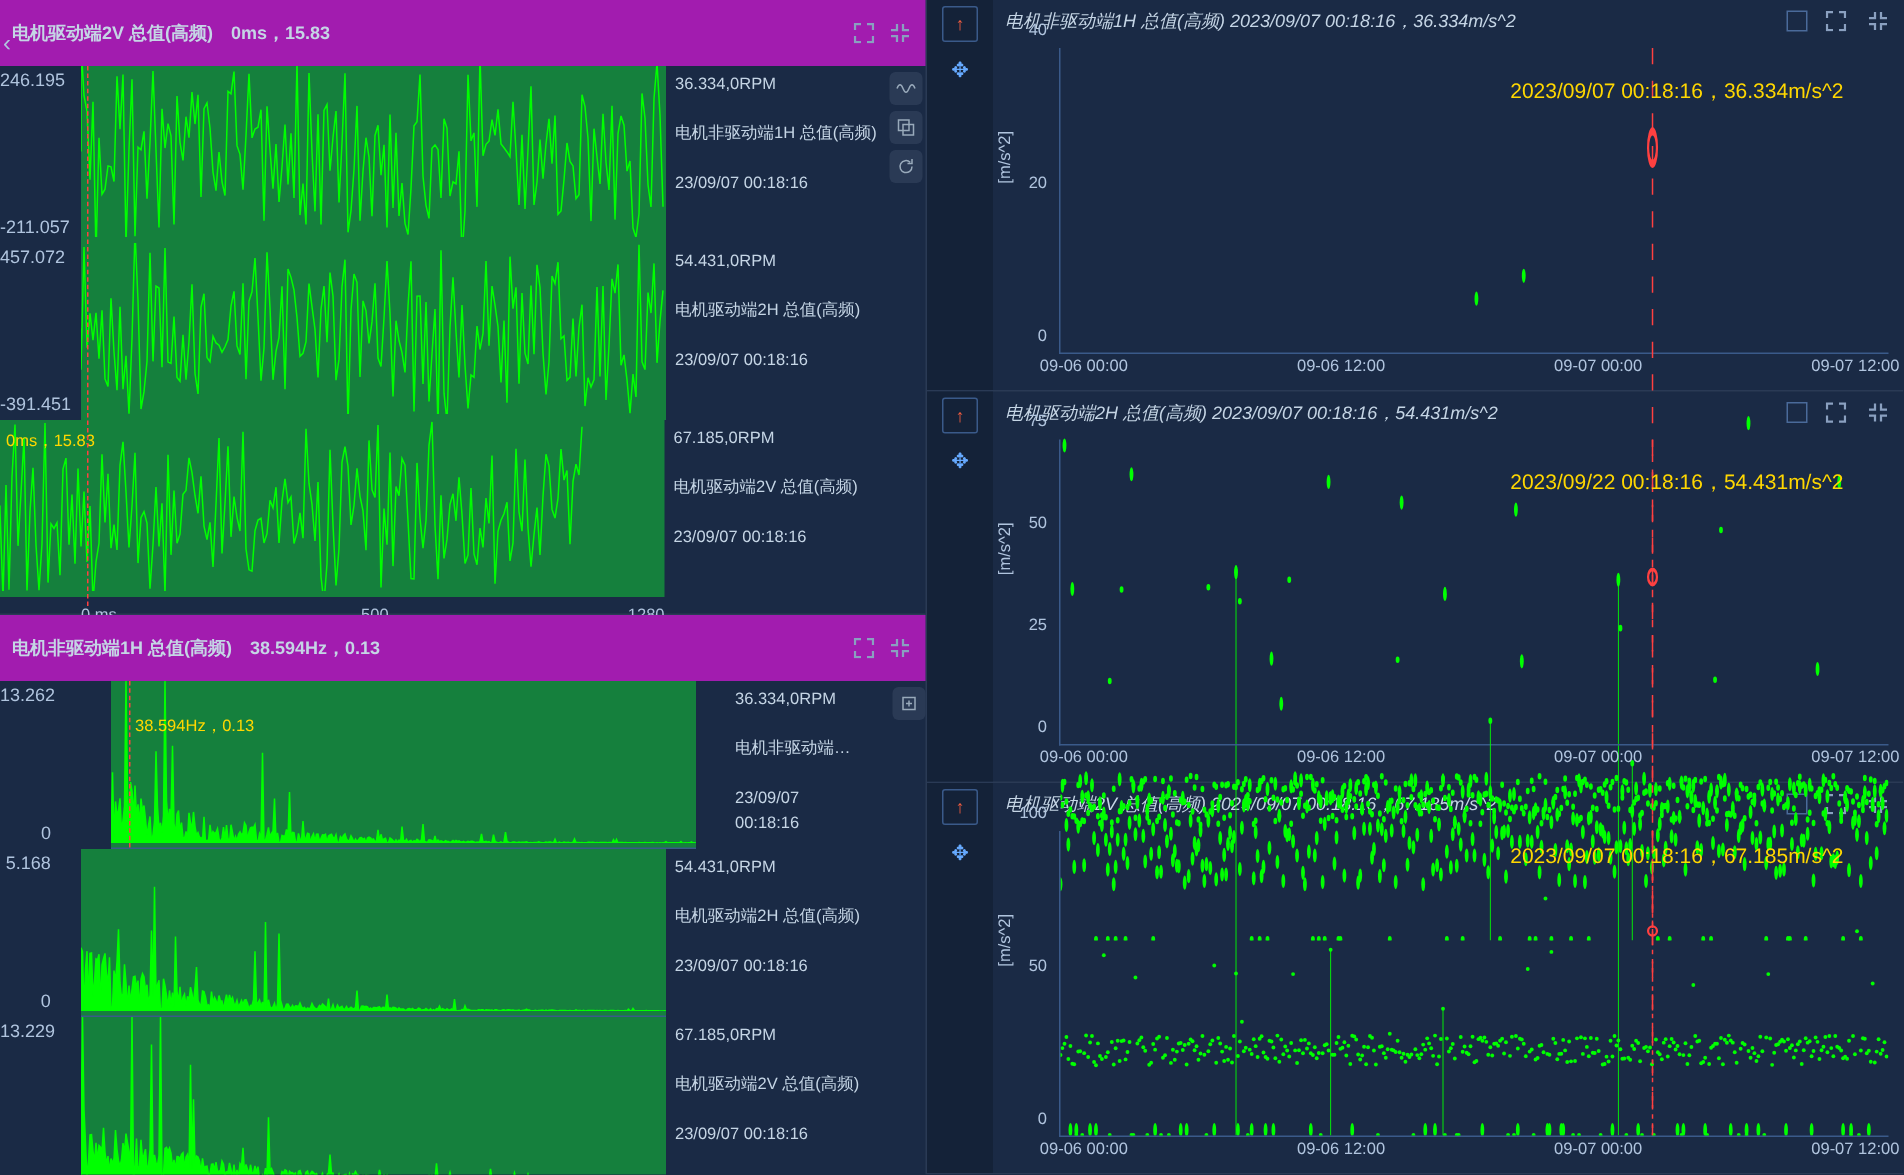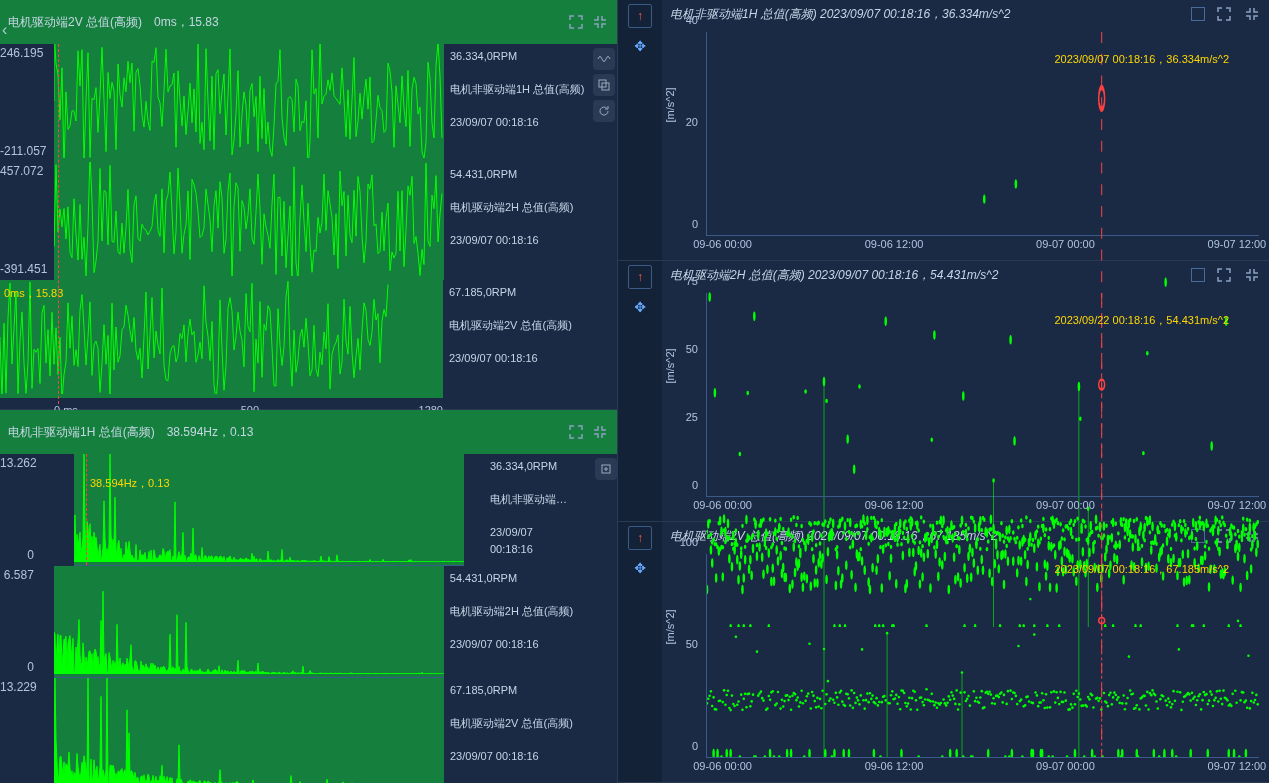--- a/index.html
+++ b/index.html
@@ -11,21 +11,21 @@
     width: 1269px;
     height: 783px;
     overflow: hidden;
     display: flex;
   }
   .left-col { width: 618px; display:flex; flex-direction:column; border-right:1px solid #2a3a55;}
   .right-col { flex:1; display:flex; flex-direction:column;}
   .panel { border-bottom:1px solid #2a3a55; position:relative; }
   .panel-header {
     display:flex; align-items:center; padding:22px 8px; gap:8px;
-    background:#15803d; height:28px;
+    background:#a21caf; height:28px;font-weight:bold;
   }
   .panel-header .title { flex:1; white-space:nowrap; overflow:hidden; }
   .panel-header .hdr-icons { display:flex; gap:6px; }
   .icon-btn {
     width:18px; height:18px; display:flex; align-items:center; justify-content:center;
     cursor:pointer; color:#8aa0c0;
   }
   .chart-body { position:relative; }
   
   .ltp-row { display:flex; }
@@ -48,21 +48,21 @@
   .rp-header { display:flex; align-items:center; padding:4px 8px; height:28px; gap:10px;}
   .rp-header .title { flex:1;font-style:italic; }
   .checkbox { width:14px; height:14px; border:1px solid #4a6a9a; display:inline-block; cursor:pointer;}
   .rp-chart { flex:1; position:relative; margin:4px 10px 4px 4px; }
   .rp-yaxis { position:absolute; left:0; top:0; bottom:20px; width:36px; }
   .rp-yaxis .ylabel { position:absolute; right:4px; font-size:11px; color:#b0c4de; transform:translateY(-50%); }
   .rp-yunit { position:absolute; left:4px; top:50%; transform:rotate(-90deg) translateX(50%); transform-origin:left center; font-size:11px; color:#b0c4de; white-space:nowrap;}
   .rp-plot { position:absolute; left:40px; right:0; top:0; bottom:20px; border-left:1px solid #3a5a8a; border-bottom:1px solid #3a5a8a;}
   .rp-xaxis { position:absolute; left:40px; right:0; bottom:0; height:18px; }
   .rp-xaxis .xt { position:absolute; font-size:11px; color:#b0c4de; transform:translateX(-50%); white-space:nowrap;}
-  .annotation { position:absolute; color:#ffd700; font-size:11px; white-space:nowrap; }
+  .annotation { position:absolute; color:#ffd700; font-size:14px; white-space:nowrap; }
   svg { display:block; }
   .back-arrow { position:absolute; left:2px; bottom:370px; color:#b0c4de; font-size:16px; cursor:pointer; z-index:5;}
 </style>
 </head>
 <body>
 
 <div class="left-col">
 
   <div class="panel" style="height:410px;">
     <div class="panel-header">
@@ -184,21 +184,21 @@
               <div class="tool-btn">
                 <svg width="12" height="12" viewBox="0 0 12 12" stroke="#9ab" fill="none">
                   <rect x="2" y="2" width="8" height="8"></rect>
                   <path d="M4 6h4M6 4v4"></path>
                 </svg>
               </div>
             </div>
           </div>
           <div class="ltp-row" style="height: 112px;">
             <div class="axis-y">
-              <div style="margin-top:2px">6.587</div>
+              <div style="margin-top:2px">5.168</div>
               <div style="margin-top:78px">0</div>
             </div>
             <div class="plot" style="border-bottom:1px solid #3a5a8a;">
               <svg width="390" height="108">
                 <path d="M0 108 L0 65.8 L1 68.4 L2 107.1 L3 79.8 L4 68.1 L5 101.0 L6 69.6 L7 69.3 L8 98.9 L9 87.9 L10 73.2 L11 73.9 L12 70.2 L13 104.4 L14 77.3 L15 73.1 L16 69.6 L17 83.5 L18 88.7 L19 72.2 L20 107.4 L21 104.9 L22 81.1 L23 88.5 L24 75.1 L25 53.5 L26 89.3 L27 99.1 L28 96.5 L29 76.8 L30 89.4 L31 105.4 L32 91.1 L33 102.2 L34 93.5 L35 85.2 L36 84.8 L37 92.6 L38 87.7 L39 107.4 L40 86.8 L41 83.1 L42 85.2 L43 94.0 L44 90.5 L45 103.1 L46 97.5 L47 54.4 L48 99.0 L49 25.2 L50 96.2 L51 90.4 L52 87.5 L53 108.0 L54 106.0 L55 86.5 L56 91.1 L57 97.5 L58 104.9 L59 94.3 L60 104.0 L61 95.7 L62 106.0 L63 58.3 L64 94.9 L65 101.7 L66 91.9 L67 104.8 L68 98.8 L69 96.7 L70 104.7 L71 98.2 L72 101.1 L73 92.1 L74 96.4 L75 103.2 L76 92.4 L77 78.7 L78 100.8 L79 103.4 L80 104.5 L81 94.7 L82 95.1 L83 98.6 L84 104.4 L85 103.9 L86 106.3 L87 95.0 L88 102.6 L89 98.9 L90 101.0 L91 103.9 L92 97.7 L93 101.4 L94 101.3 L95 107.0 L96 101.4 L97 97.1 L98 102.9 L99 97.3 L100 101.0 L101 99.0 L102 103.2 L103 103.9 L104 100.9 L105 105.3 L106 103.3 L107 100.9 L108 103.6 L109 100.7 L110 100.4 L111 102.8 L112 106.8 L113 104.3 L114 104.5 L115 100.5 L116 68.2 L117 102.7 L118 102.4 L119 100.7 L120 105.0 L121 102.0 L122 107.6 L123 48.7 L124 107.6 L125 100.5 L126 104.9 L127 106.4 L128 105.2 L129 102.9 L130 107.8 L131 103.2 L132 56.4 L133 100.8 L134 104.2 L135 107.9 L136 106.1 L137 103.5 L138 103.4 L139 105.1 L140 106.2 L141 104.3 L142 106.1 L143 104.5 L144 104.7 L145 105.1 L146 102.7 L147 105.2 L148 106.4 L149 105.6 L150 107.3 L151 105.9 L152 106.4 L153 105.9 L154 103.0 L155 105.0 L156 106.1 L157 106.7 L158 106.0 L159 104.3 L160 105.2 L161 103.3 L162 104.2 L163 105.1 L164 106.4 L165 99.7 L166 107.8 L167 106.6 L168 103.8 L169 107.3 L170 106.6 L171 104.0 L172 106.0 L173 105.5 L174 104.9 L175 107.0 L176 106.6 L177 105.0 L178 106.9 L179 106.2 L180 105.5 L181 106.3 L182 106.6 L183 105.6 L184 94.3 L185 107.6 L186 107.5 L187 104.8 L188 104.7 L189 105.1 L190 104.8 L191 105.3 L192 106.8 L193 106.0 L194 106.9 L195 105.7 L196 105.7 L197 106.0 L198 105.5 L199 105.3 L200 106.8 L201 105.7 L202 105.5 L203 107.1 L204 97.0 L205 107.1 L206 105.8 L207 106.5 L208 105.6 L209 105.7 L210 106.1 L211 107.2 L212 105.9 L213 106.9 L214 106.7 L215 106.7 L216 107.6 L217 107.4 L218 106.5 L219 106.4 L220 107.0 L221 106.3 L222 107.2 L223 107.2 L224 107.1 L225 106.1 L226 106.5 L227 107.6 L228 107.2 L229 107.2 L230 106.3 L231 107.0 L232 107.8 L233 106.5 L234 107.8 L235 107.1 L236 107.8 L237 106.4 L238 106.7 L239 104.7 L240 107.4 L241 106.5 L242 107.0 L243 107.5 L244 106.5 L245 107.3 L246 107.4 L247 106.6 L248 107.3 L249 100.1 L250 108.0 L251 107.9 L252 107.6 L253 107.8 L254 106.9 L255 107.6 L256 104.5 L257 107.1 L258 106.9 L259 107.3 L260 107.7 L261 107.7 L262 107.7 L263 107.7 L264 107.8 L265 107.2 L266 107.4 L267 107.1 L268 107.1 L269 107.9 L270 107.2 L271 107.4 L272 107.3 L273 107.5 L274 107.4 L275 108.0 L276 107.2 L277 107.1 L278 107.6 L279 107.6 L280 107.8 L281 107.3 L282 107.2 L283 107.7 L284 107.4 L285 107.2 L286 107.3 L287 107.5 L288 107.4 L289 107.7 L290 107.7 L291 107.7 L292 107.4 L293 108.0 L294 107.7 L295 107.5 L296 107.4 L297 106.8 L298 107.4 L299 107.4 L300 108.0 L301 107.9 L302 107.8 L303 107.5 L304 108.0 L305 107.6 L306 107.6 L307 107.5 L308 107.5 L309 107.9 L310 107.4 L311 108.0 L312 107.5 L313 107.5 L314 107.4 L315 107.5 L316 107.6 L317 107.8 L318 108.0 L319 107.6 L320 107.7 L321 107.6 L322 107.6 L323 107.6 L324 107.8 L325 107.9 L326 107.7 L327 107.8 L328 107.9 L329 107.9 L330 107.2 L331 107.8 L332 107.7 L333 107.6 L334 107.9 L335 107.6 L336 108.0 L337 107.8 L338 107.7 L339 107.7 L340 107.7 L341 107.7 L342 107.7 L343 107.8 L344 107.7 L345 107.8 L346 107.7 L347 107.9 L348 107.8 L349 107.7 L350 107.7 L351 108.0 L352 107.8 L353 107.7 L354 107.7 L355 107.7 L356 107.9 L357 107.8 L358 107.7 L359 107.8 L360 107.9 L361 107.8 L362 107.8 L363 107.6 L364 107.9 L365 106.8 L366 107.8 L367 107.9 L368 106.3 L369 107.8 L370 107.8 L371 107.9 L372 107.9 L373 107.9 L374 107.9 L375 107.8 L376 107.8 L377 107.6 L378 107.9 L379 107.8 L380 107.9 L381 107.9 L382 107.8 L383 107.8 L384 107.9 L385 107.9 L386 108.0 L387 108.0 L388 108.0 L389 107.9 L390 108 Z" stroke="#00ff00" stroke-width="1" fill="#00ff00"></path>
               </svg>
             </div>
             <div class="legend-col"><div>54.431,0RPM</div><br><div class="leg-title">电机驱动端2H 总值(高频)</div><br><div>23/09/07 00:18:16</div></div>
             <div class="tool-col"></div>
           </div>

